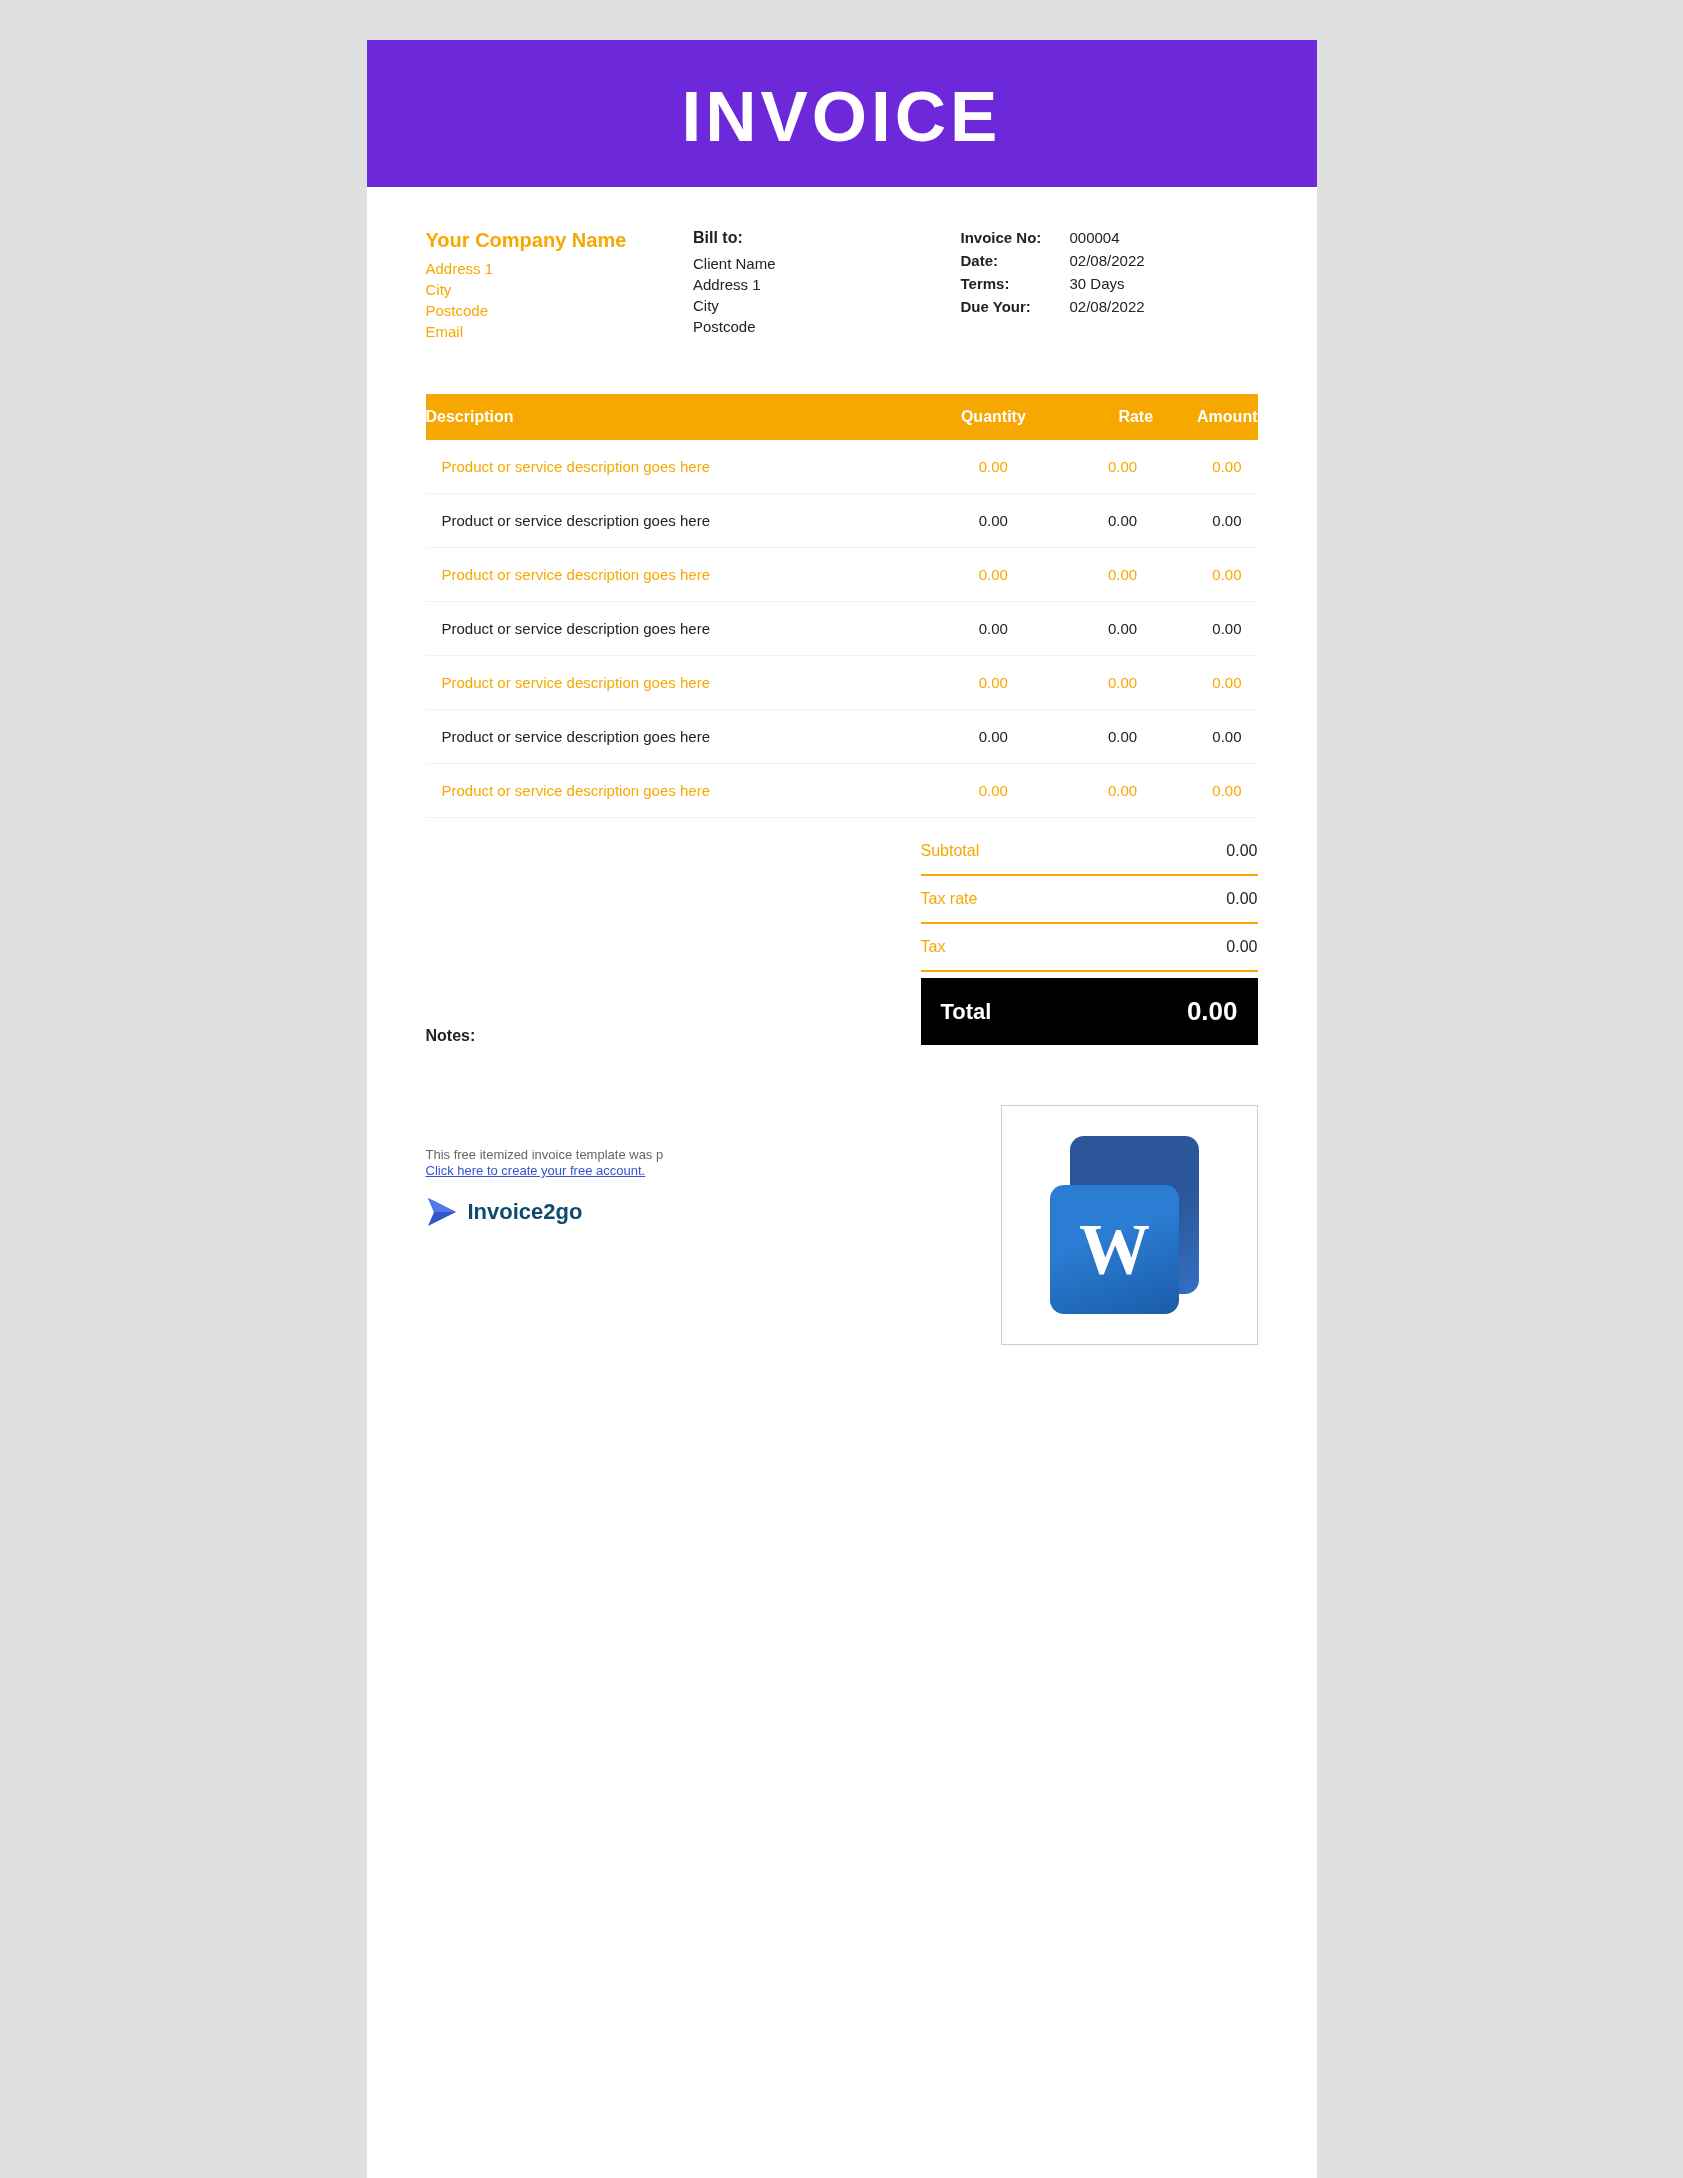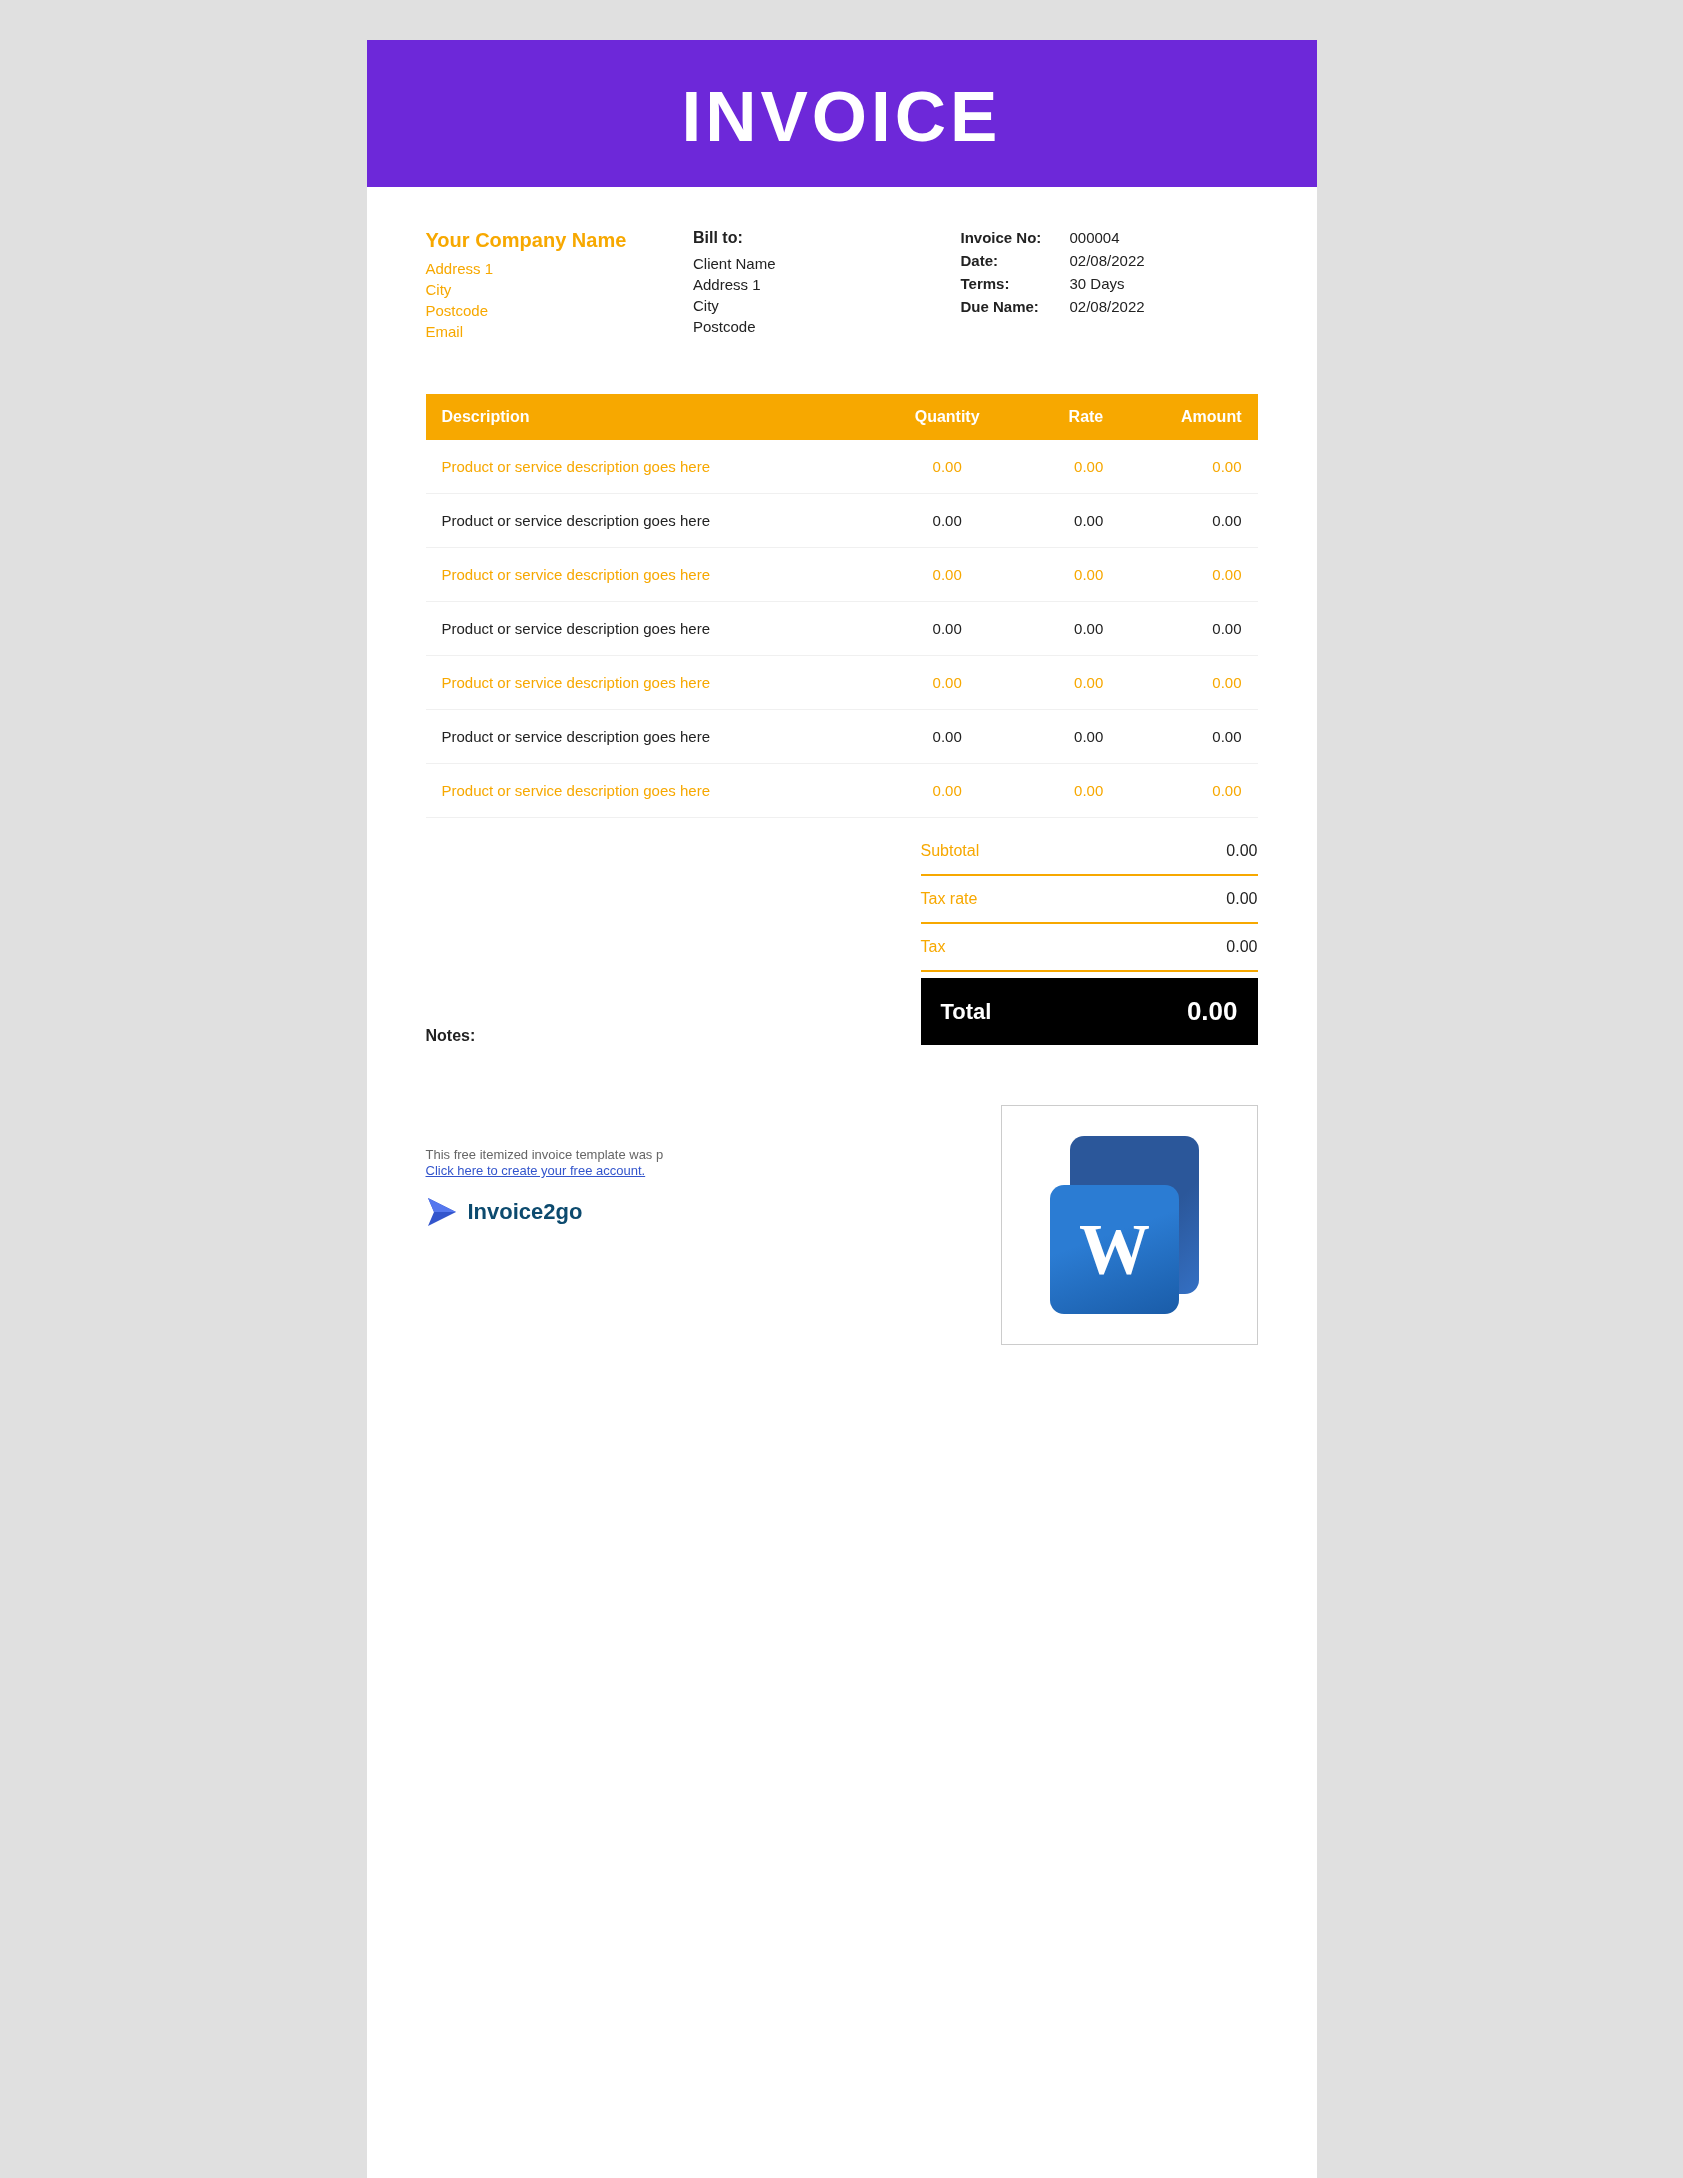--- a/index.html
+++ b/index.html
@@ -91,21 +91,21 @@
       width: 100%;
       border-collapse: collapse;
     }
     .invoice-table thead tr {
       background: #F7A800;
     }
     .invoice-table thead th {
       color: #fff;
       font-weight: bold;
       font-size: 16px;
-      padding: 14px 16px;
+      padding: 14px 0;
       text-align: left;
     }
     .invoice-table thead th.right {
       text-align: right;
     }
     .invoice-table thead th.center {
       text-align: center;
     }
     .invoice-table tbody tr.orange-row td {
       color: #F7A800;
@@ -304,21 +304,21 @@
       </div>
       <div class="meta-row">
         <span class="meta-label">Date:</span>
         <span class="meta-value">02/08/2022</span>
       </div>
       <div class="meta-row">
         <span class="meta-label">Terms:</span>
         <span class="meta-value">30 Days</span>
       </div>
       <div class="meta-row">
-        <span class="meta-label">Due Name:</span>
+        <span class="meta-label">Due Your:</span>
         <span class="meta-value">02/08/2022</span>
       </div>
     </div>
   </div>
 
   <div class="invoice-table-wrap">
     <table class="invoice-table">
       <thead>
         <tr>
           <th>Description</th>

